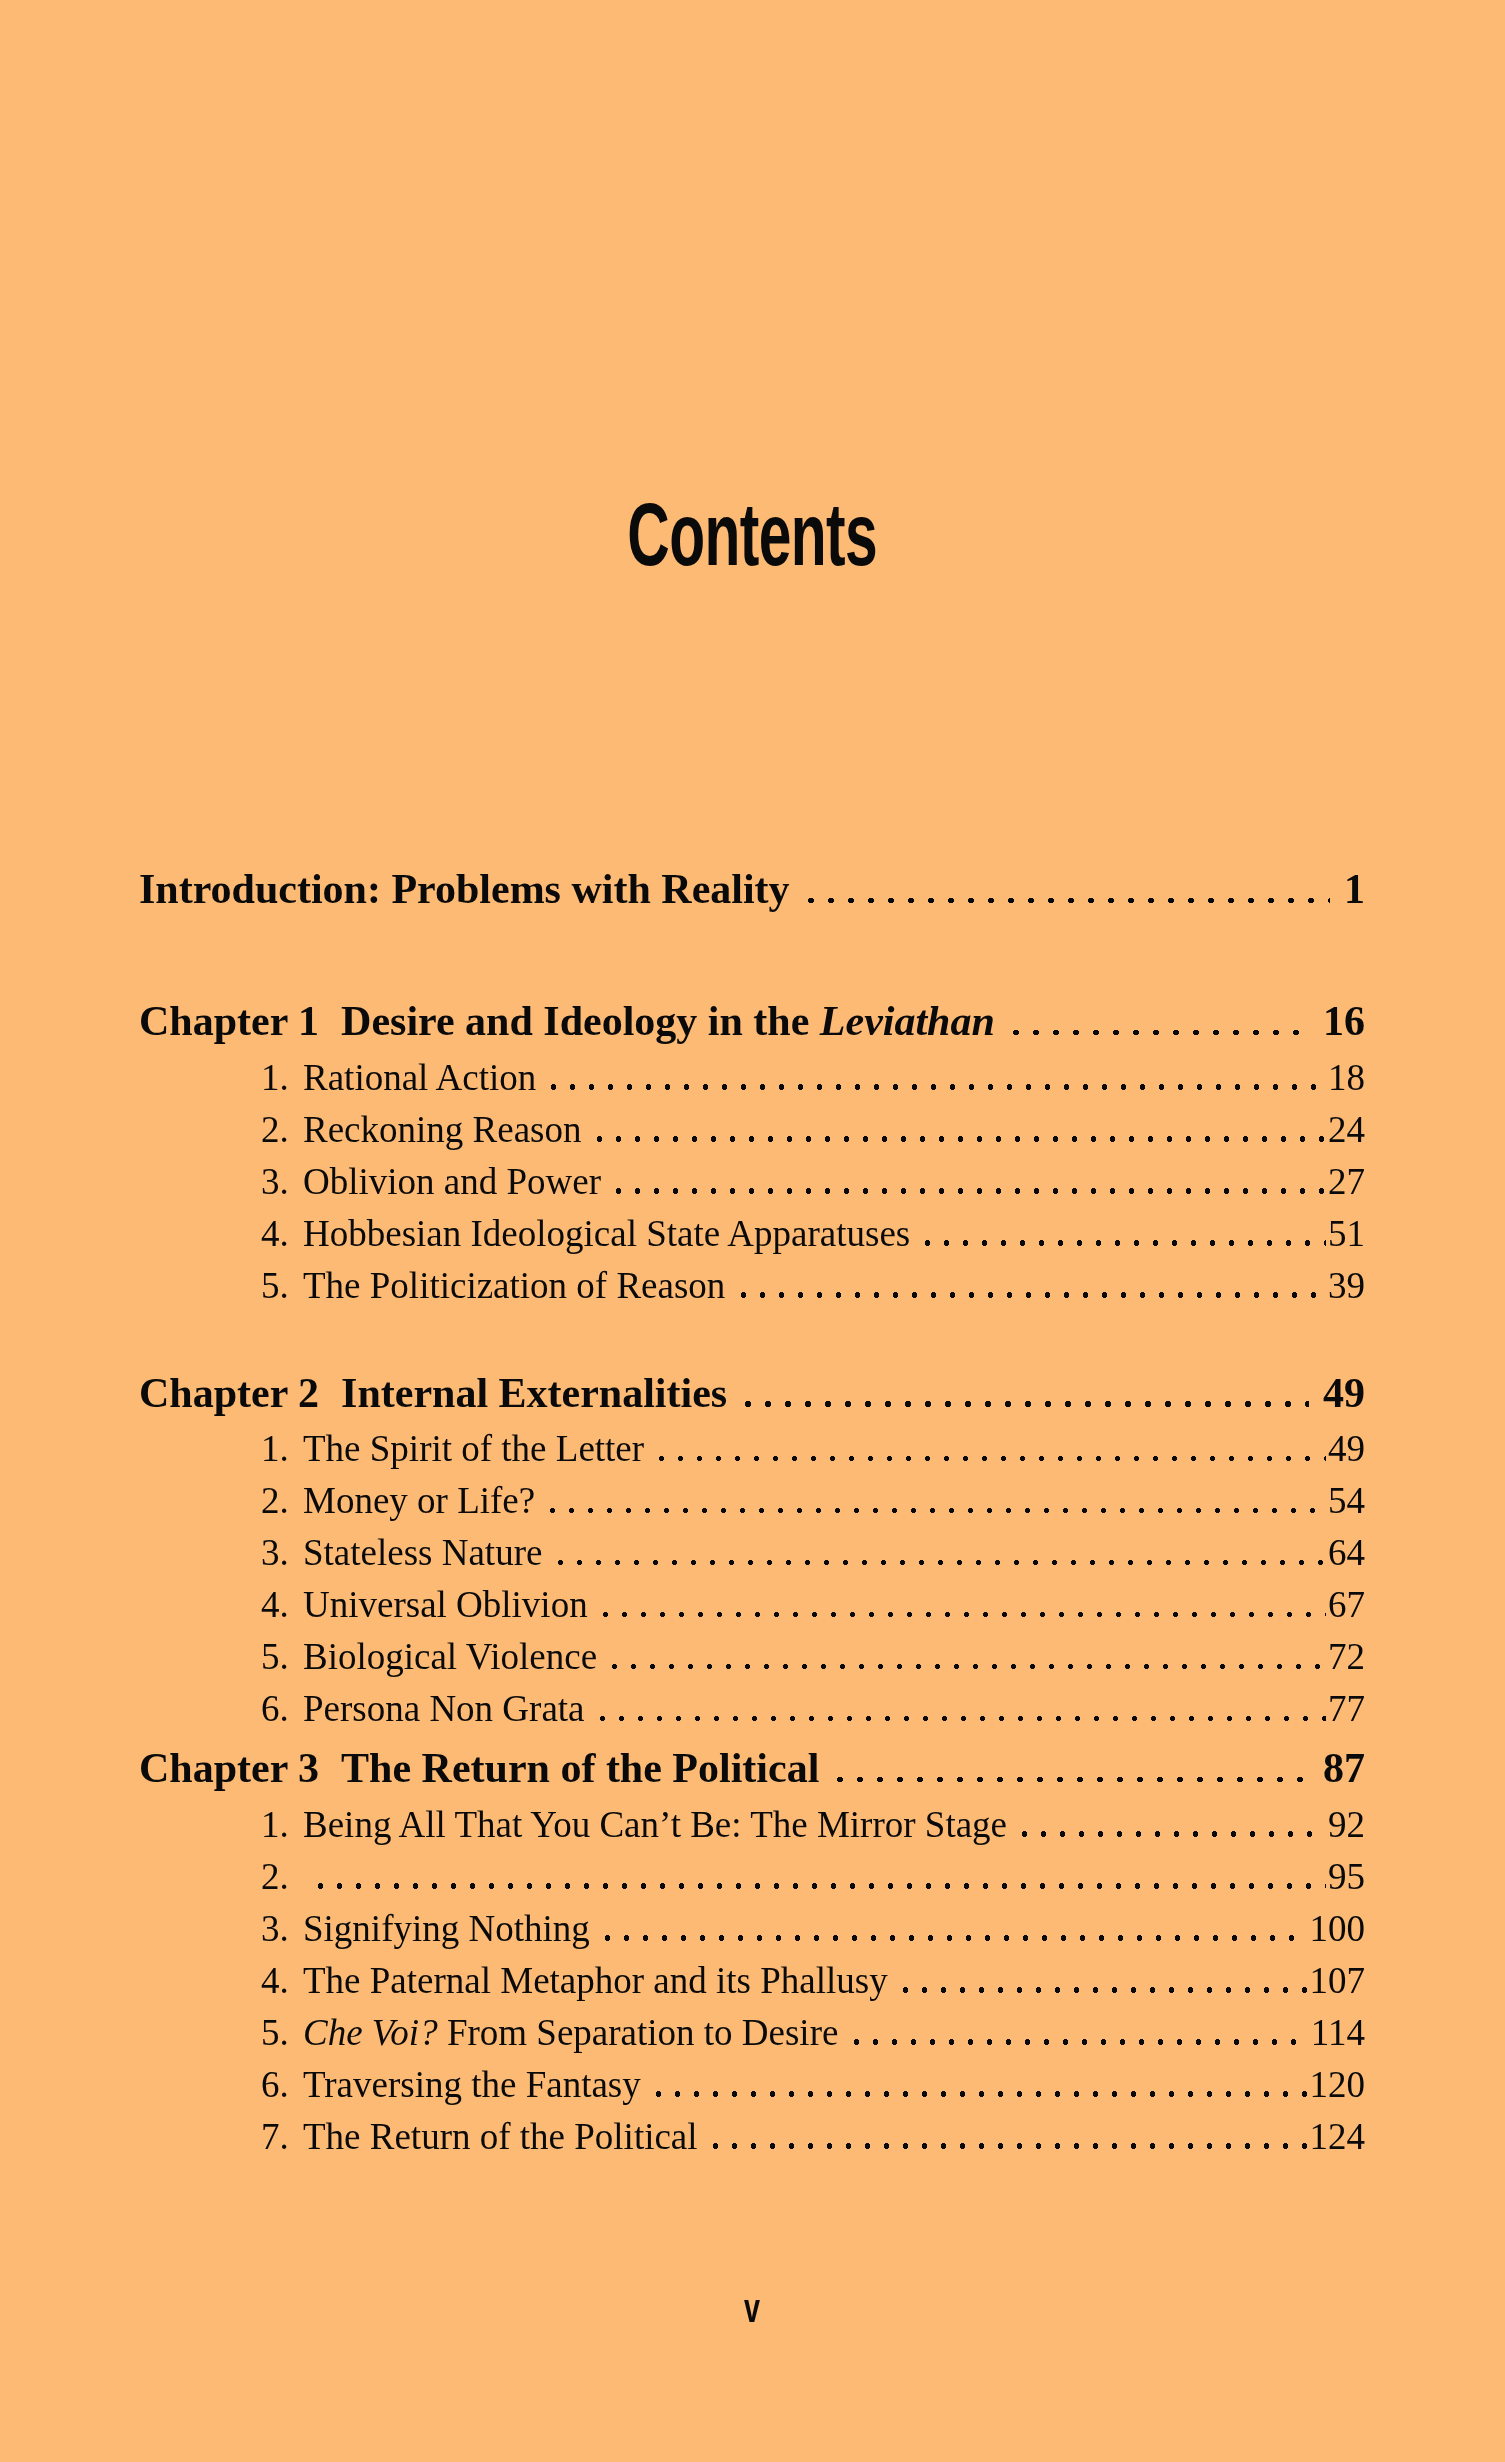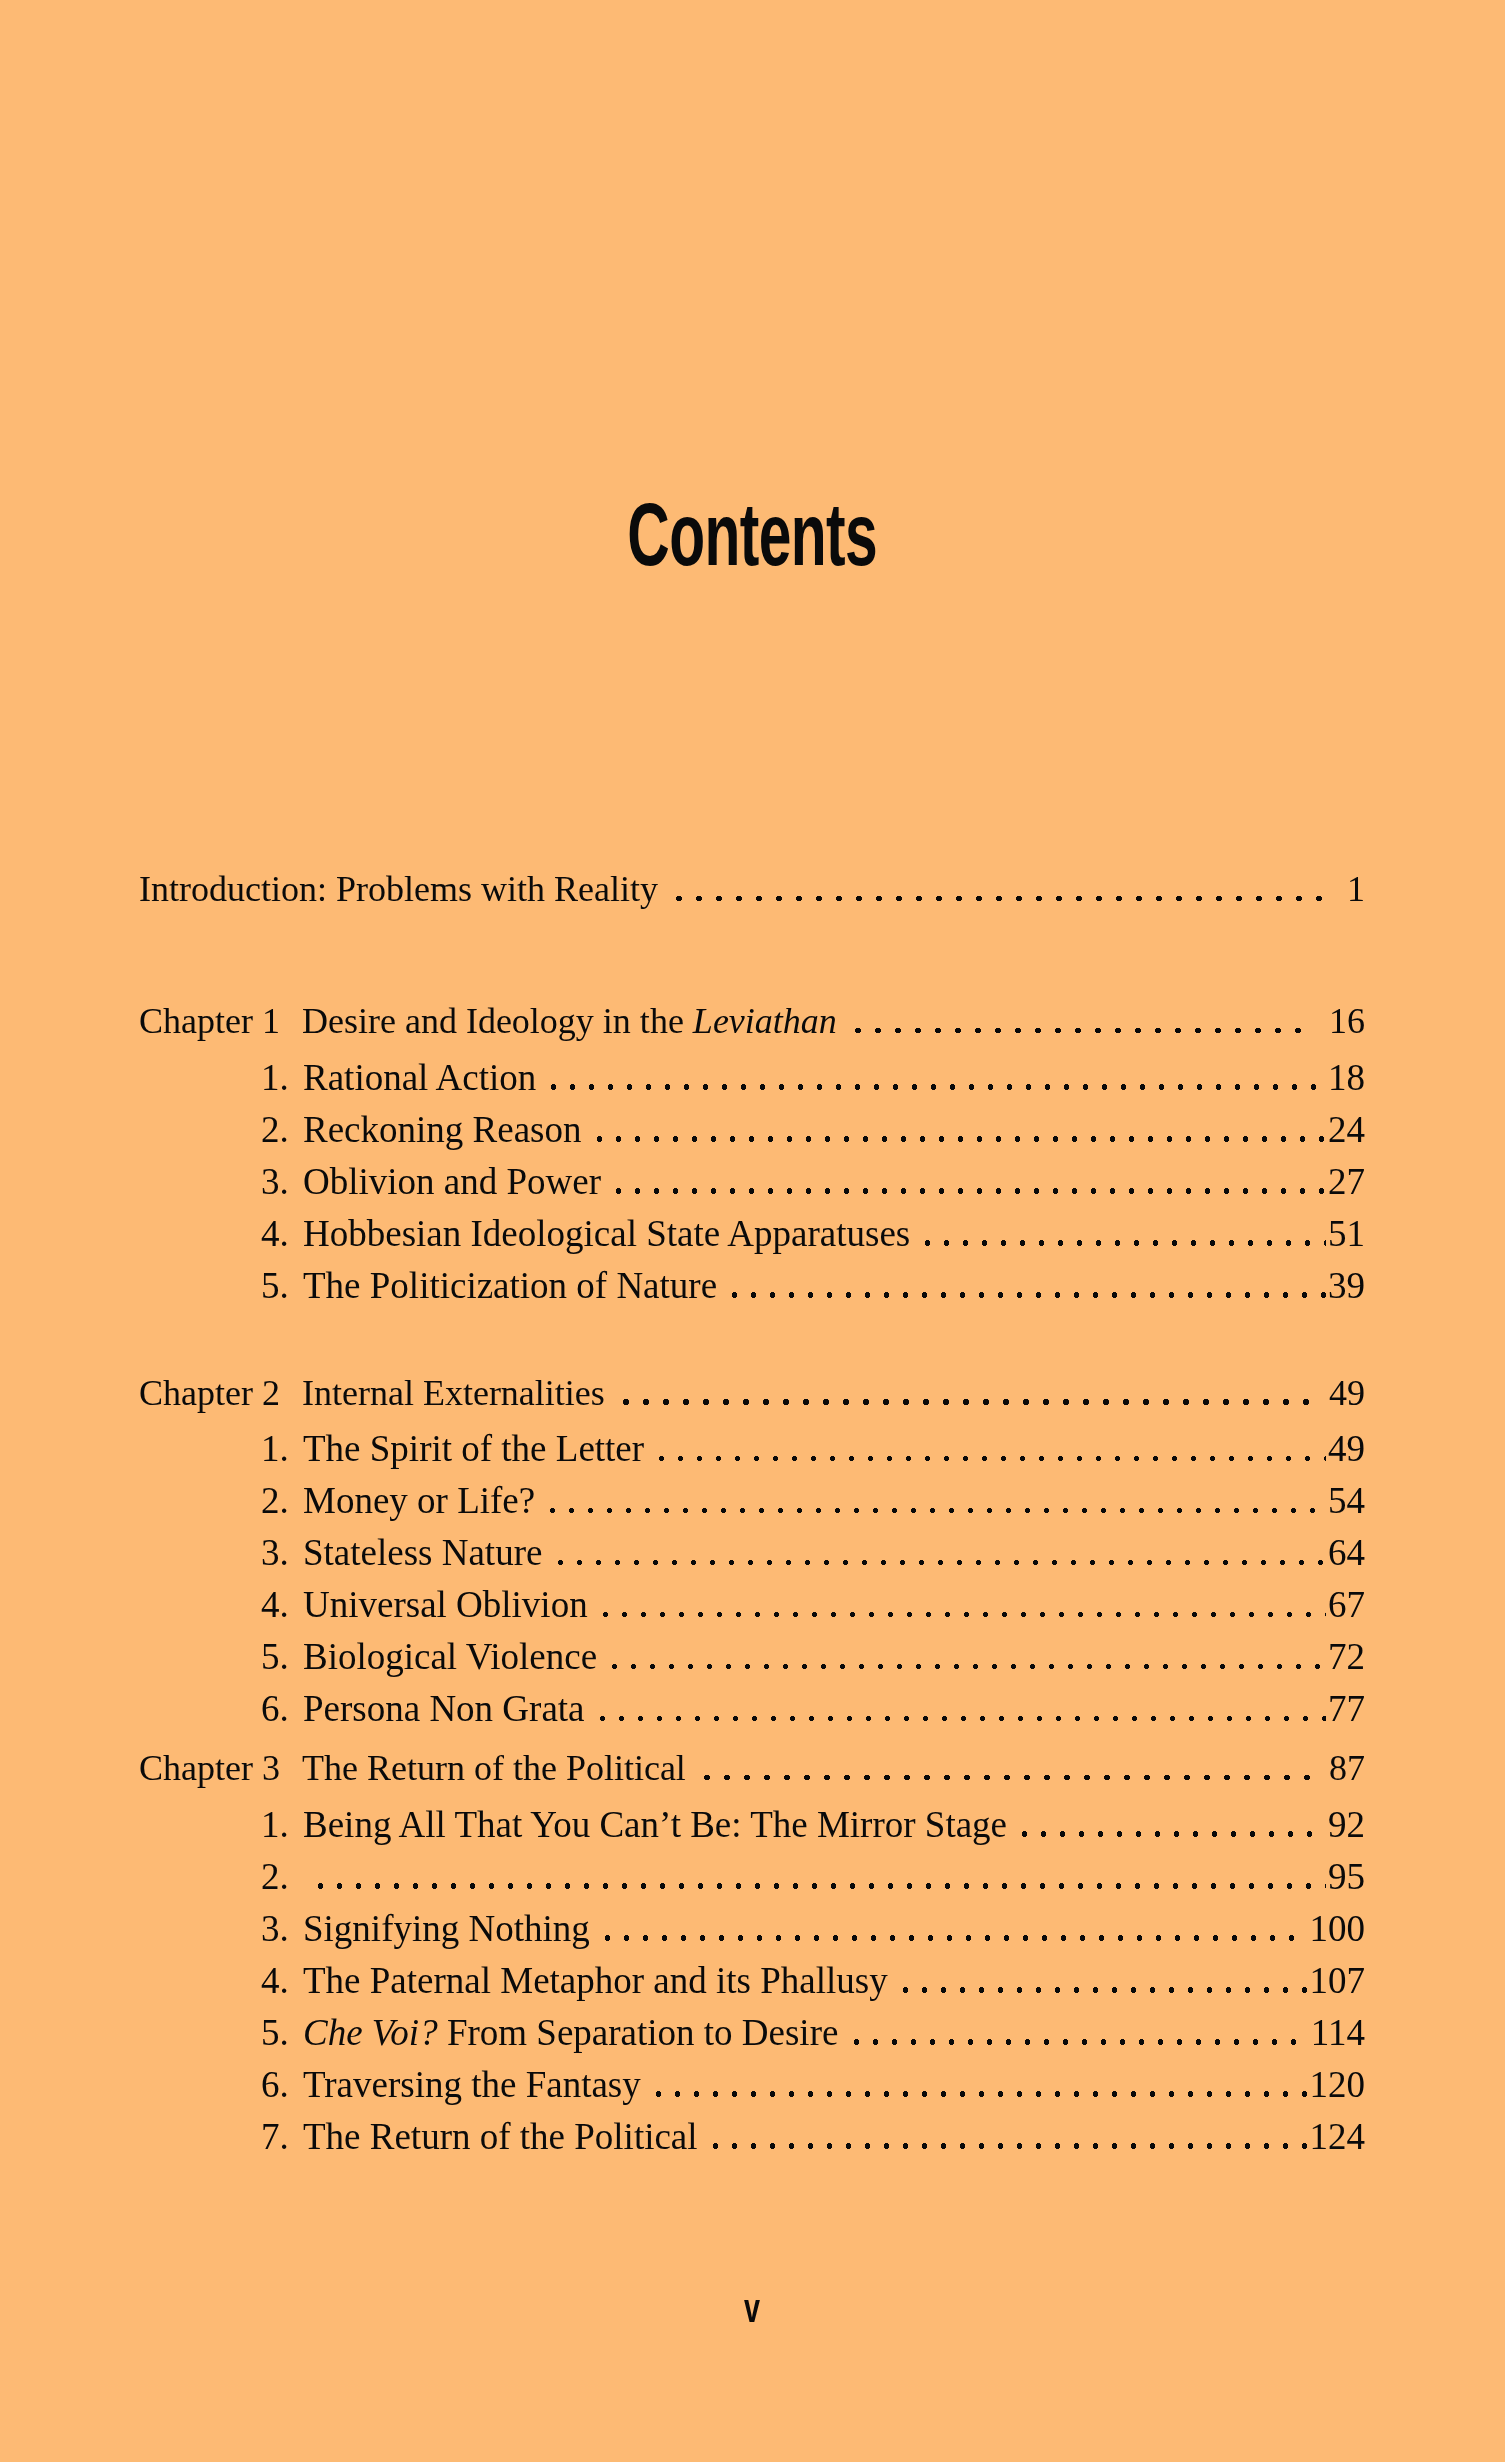--- a/index.html
+++ b/index.html
@@ -11,21 +11,21 @@
   
   .title { position:absolute; top:490px; left:0; width:100%; text-align:center; }
   .title-inner {
     display:inline-block; font-family:"Liberation Sans", sans-serif;
     font-weight:bold; font-size:89px; line-height:1; letter-spacing:-0.9px;
     transform:scaleX(0.66); transform-origin:center bottom; white-space:nowrap;
   }
   
   .toc { position:absolute; left:139px; top:863px; width:1226px; }
   .row { display:flex; align-items:baseline; line-height:52px; white-space:nowrap; }
-  .head { font-weight:normal; font-size:36px; }
+  .head { font-weight:bold; font-size:42px; }
   .sub  { font-size:37px; padding-left:122px; }
   .cnum { margin-right:22px; }
   .enum { display:inline-block; width:42px; }
   .pg   { text-align:right; }
   .it   { font-style:italic; }
   .leader {
     flex:1 1 auto; height:5.5px; min-width:36px;
     background-image:radial-gradient(circle, #0a0a0a 2.5px, transparent 3px);
     background-size:19px 5.5px; background-position:left center; background-repeat:repeat-x;
   }
@@ -87,21 +87,21 @@
             <span class="pg">27</span>
           </div>
           <div class="row sub">
             <span class="enum">4.</span>
             <span class="et"><span>Hobbesian Ideological State Apparatuses</span></span>
             <span class="leader sub-leader"></span>
             <span class="pg">51</span>
           </div>
           <div class="row sub">
             <span class="enum">5.</span>
-            <span class="et"><span>The Politicization of Nature</span></span>
+            <span class="et"><span>The Politicization of Reason</span></span>
             <span class="leader sub-leader"></span>
             <span class="pg">39</span>
           </div>
         </div>
       </div>
       <div class="chapter-block-2">
         <div class="row head">
           <span class="cnum">Chapter 2</span>
           <span class="ht"><span>Internal Externalities</span></span>
           <span class="leader head-leader"></span>

